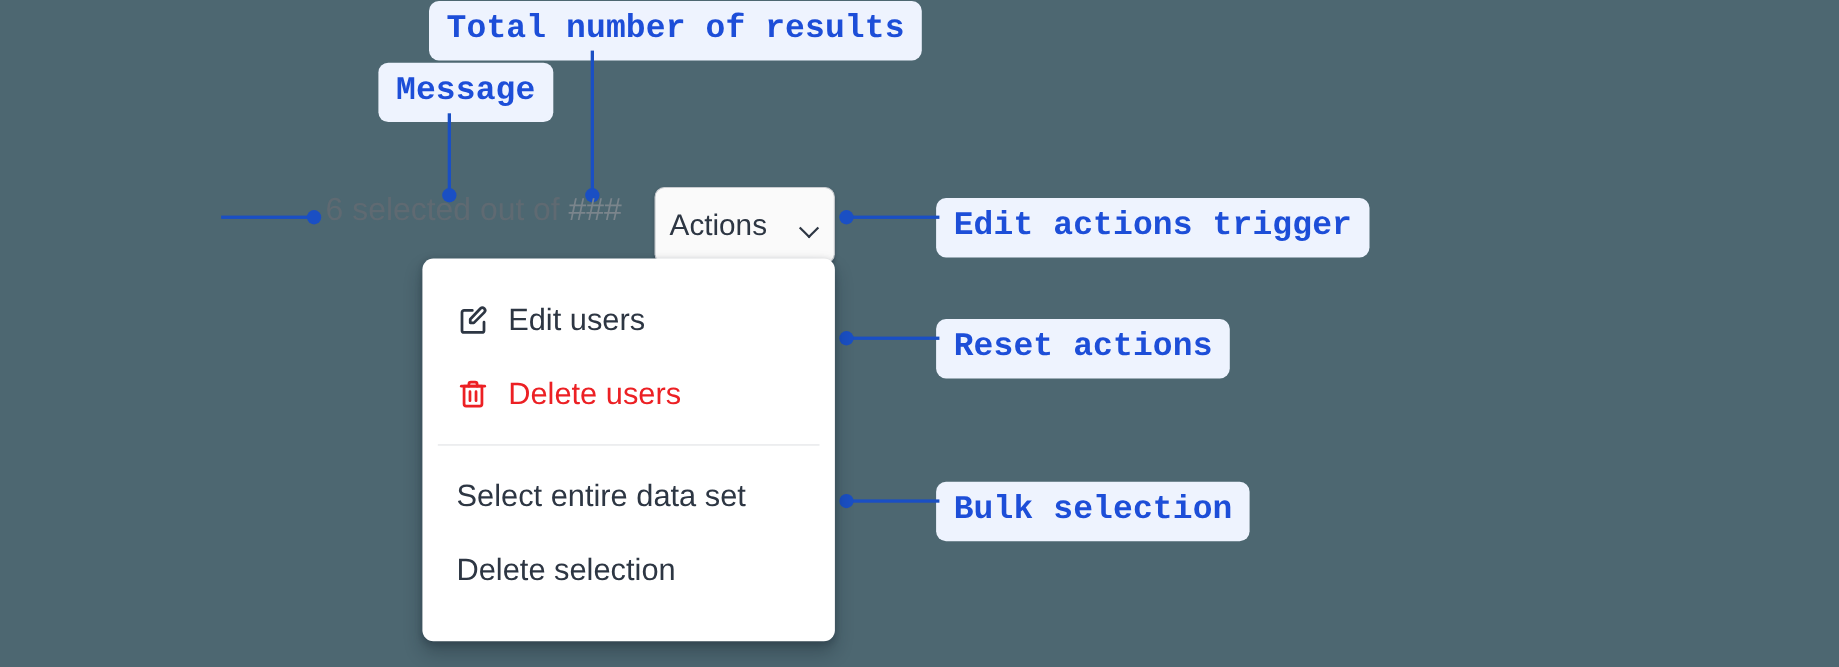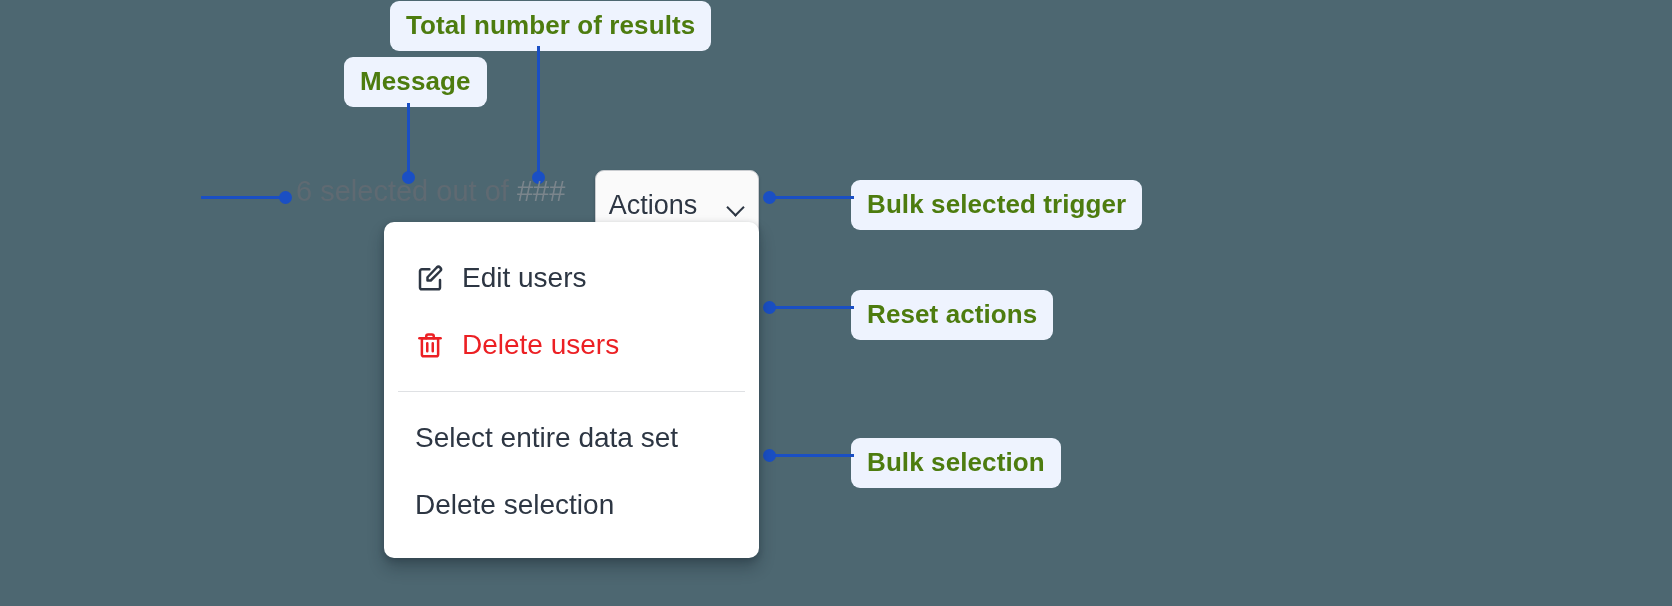--- a/index.html
+++ b/index.html
@@ -17,28 +17,29 @@
   }
   .stage {
     position: absolute;
     inset: 0;
   }
 
   
   .callout {
     position: absolute;
     background: #eef3fe;
-    color: #4d7c0f;
-    font-size: 26px;
+    color: #1d4ed8;
+    font-size: 30px;
     font-weight: 700;
     line-height: 1;
     padding: 11px 16px 13px 16px;
     border-radius: 9px;
     white-space: nowrap;
     letter-spacing: 0.1px;
+    font-family: Liberation Mono, monospace;
   }
 
   
   .conn-v {
     position: absolute;
     width: 3px;
     background: #1a4fc4;
   }
   .conn-h {
     position: absolute;
@@ -109,27 +110,27 @@
     height: 11px;
     border-right: 2.6px solid #2d3643;
     border-bottom: 2.6px solid #2d3643;
     transform: rotate(45deg);
   }
 
   
   .menu {
     position: absolute;
     left: 384px;
-    top: 222px;
+    top: 235px;
     width: 375px;
     background: #ffffff;
     border-radius: 10px;
     box-shadow: 0 10px 16px rgba(15,25,35,0.30),
                 0 2px 6px rgba(15,25,35,0.22);
-    padding: 22px 0 20px 0;
+    padding: 22px 0 32px 0;
     box-sizing: border-box;
   }
   .menu-item {
     display: flex;
     align-items: center;
     gap: 17px;
     padding: 0 0 0 31px;
     height: 67px;
     cursor: pointer;
   }
@@ -160,21 +161,21 @@
 </head>
 <body>
 
 <div class="stage">
 
   <div class="callout" style="left:390px; top:1px;">Total number of results</div>
 
   <div class="callout" style="left:344px; top:57px;">Message</div>
 
 
-  <div class="callout" style="left:851px; top:180px;">Bulk selected trigger</div>
+  <div class="callout" style="left:851px; top:180px;">Edit actions trigger</div>
 
   <div class="callout" style="left:851px; top:290px;">Reset actions</div>
 
   <div class="callout" style="left:851px; top:438px;">Bulk selection</div>
 
   <div class="conn-v" style="left:537px; top:46px; height:131px;"></div>
   <div class="dot" style="left:532px; top:171px;"></div>
 
   <div class="conn-v" style="left:407px; top:103px; height:74px;"></div>
   <div class="dot" style="left:402px; top:171px;"></div>

